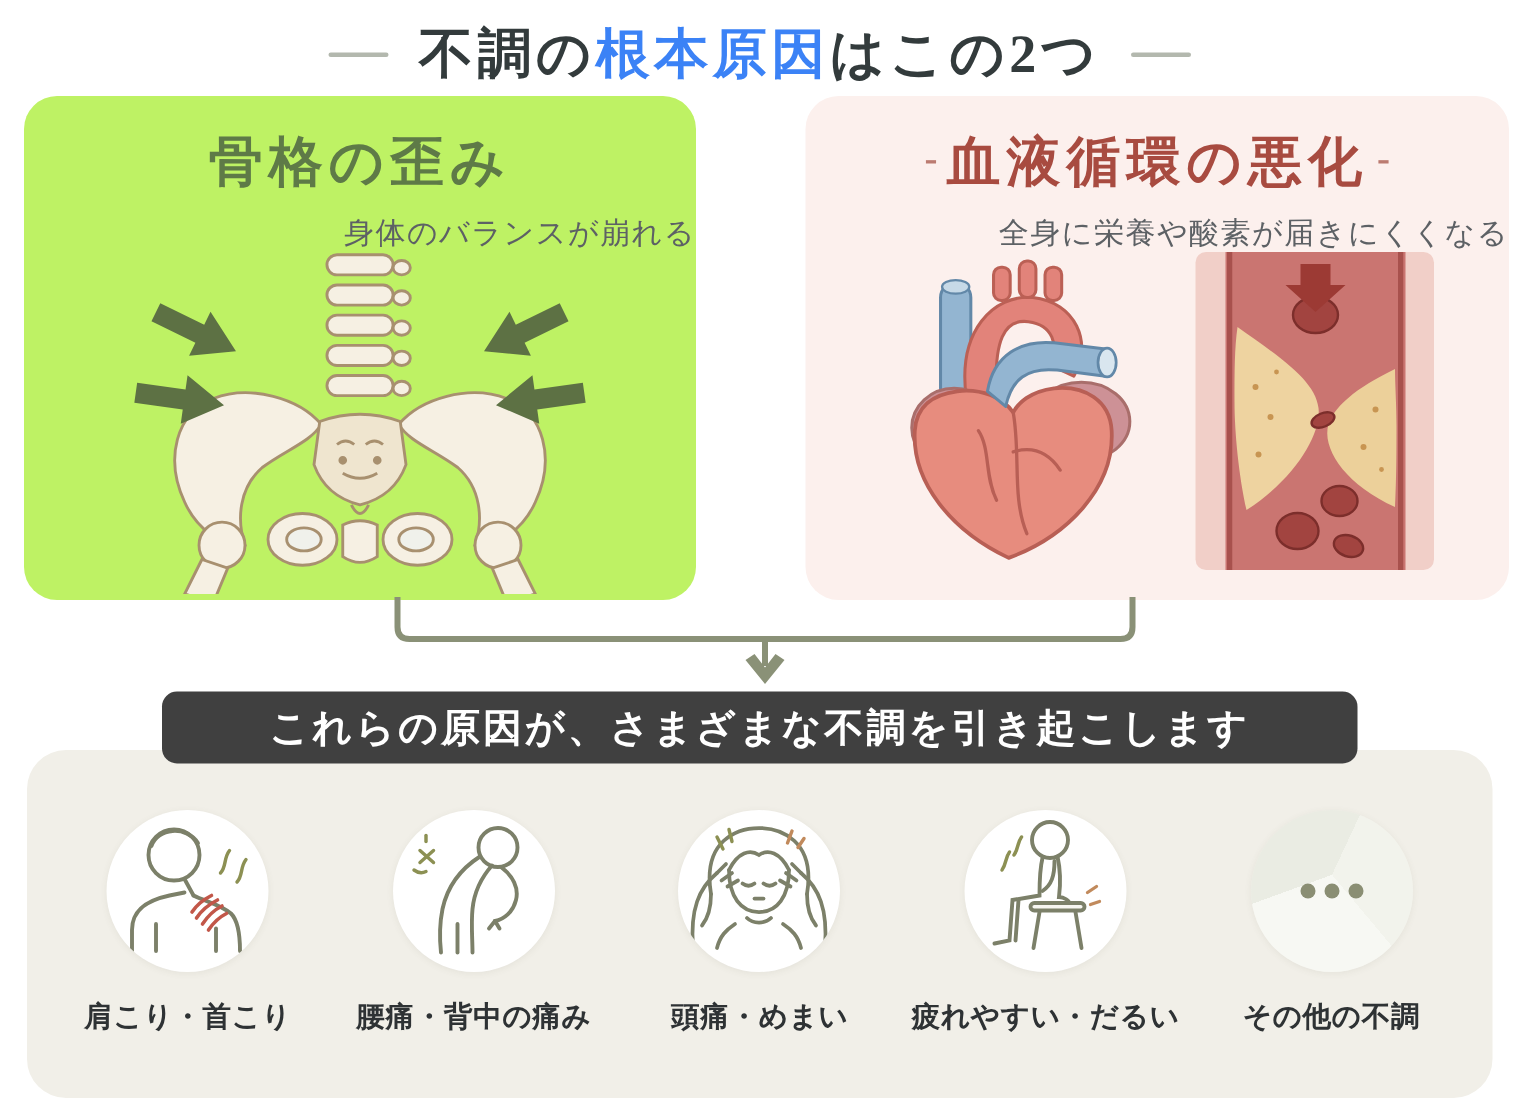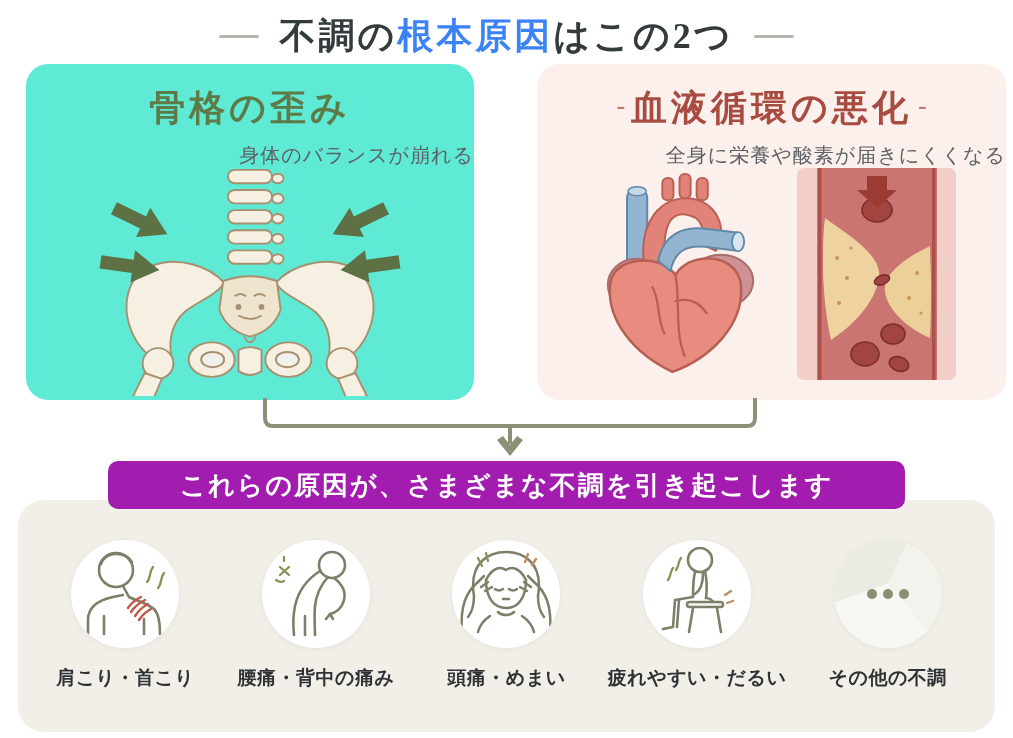--- a/index.html
+++ b/index.html
@@ -7,36 +7,36 @@
   .stage { position:relative; width:1013px; height:738px; overflow:hidden; background:#fff; }
 
   
   .main-title { position:absolute; top:12px; left:0; width:100%; display:flex; align-items:center; justify-content:center; gap:20px; }
   .main-title .text { font-family:"Liberation Serif","DejaVu Serif",serif; font-weight:700; font-size:36px; letter-spacing:3px; color:#333b3c; white-space:nowrap; }
   .main-title .hl { color:#3b82f6; }
   .title-rule { width:40px; height:3px; background:#b3b8ae; border-radius:2px; }
 
   
   .panel { position:absolute; top:64px; height:336px; border-radius:22px; }
-  .panel-skeletal { left:26px; width:448px; background:#5eead4; }
+  .panel-skeletal { left:16px; width:448px; background:#bef264; }
   .panel-circulation { left:522px; width:469px; background:#fcf0ed;margin-left:15px; }
   .panel-title { margin-top:20px; text-align:center; font-family:"Liberation Serif","DejaVu Serif",serif; font-weight:700; font-size:36px; letter-spacing:4px; white-space:nowrap; }
   .panel-skeletal .panel-title { color:#5e7a47; }
   .panel-circulation .panel-title { color:#a84b40; }
   .panel-title .deco { font-size:26px; vertical-align:6px; letter-spacing:0; color:#bb7b71; padding:0 6px; }
   .panel-subtitle { margin-top:9px; text-align:right; font-size:20px; letter-spacing:1px; color:#5d6165; }
 
   .skeleton-wrap { position:absolute; left:50%; transform:translateX(-50%); top:102px; }
   .circ-illos { position:absolute; top:104px; left:0; width:100%; display:flex; justify-content:center; align-items:flex-start; gap:14px; }
 
   
   .connector { position:absolute; left:230px; top:398px; }
 
   
-  .banner { position:absolute; left:108px; top:461px; width:797px; height:48px; background:#a21caf; border-radius:10px; display:flex; align-items:center; justify-content:center; z-index:3; }
+  .banner { position:absolute; left:108px; top:461px; width:797px; height:48px; background:#404040; border-radius:10px; display:flex; align-items:center; justify-content:center; z-index:3; }
   .banner span { color:#ffffff; font-weight:700; font-size:26px; letter-spacing:2px; white-space:nowrap; }
 
   
   .symptoms { position:absolute; left:18px; top:500px; width:977px; height:232px; background:#f1efe8; border-radius:26px; z-index:1;padding-left:21px; }
   .symptom-row { position:absolute; top:40px; left:12px; right:12px; display:flex; }
   .symptom { flex:1; display:flex; flex-direction:column; align-items:center; }
   .circle { width:108px; height:108px; border-radius:50%; background:#ffffff; box-shadow:0 1px 5px rgba(90,85,70,.08); overflow:hidden; }
   .circle.faceted { background:conic-gradient(from 140deg at 50% 40%, #f7f8f3 0deg 110deg, #eaece3 110deg 245deg, #f2f3ec 245deg 360deg); }
   .symptom-label { margin-top:17px; font-size:19px; font-weight:700; letter-spacing:.5px; color:#2e3234; white-space:nowrap; }
 

